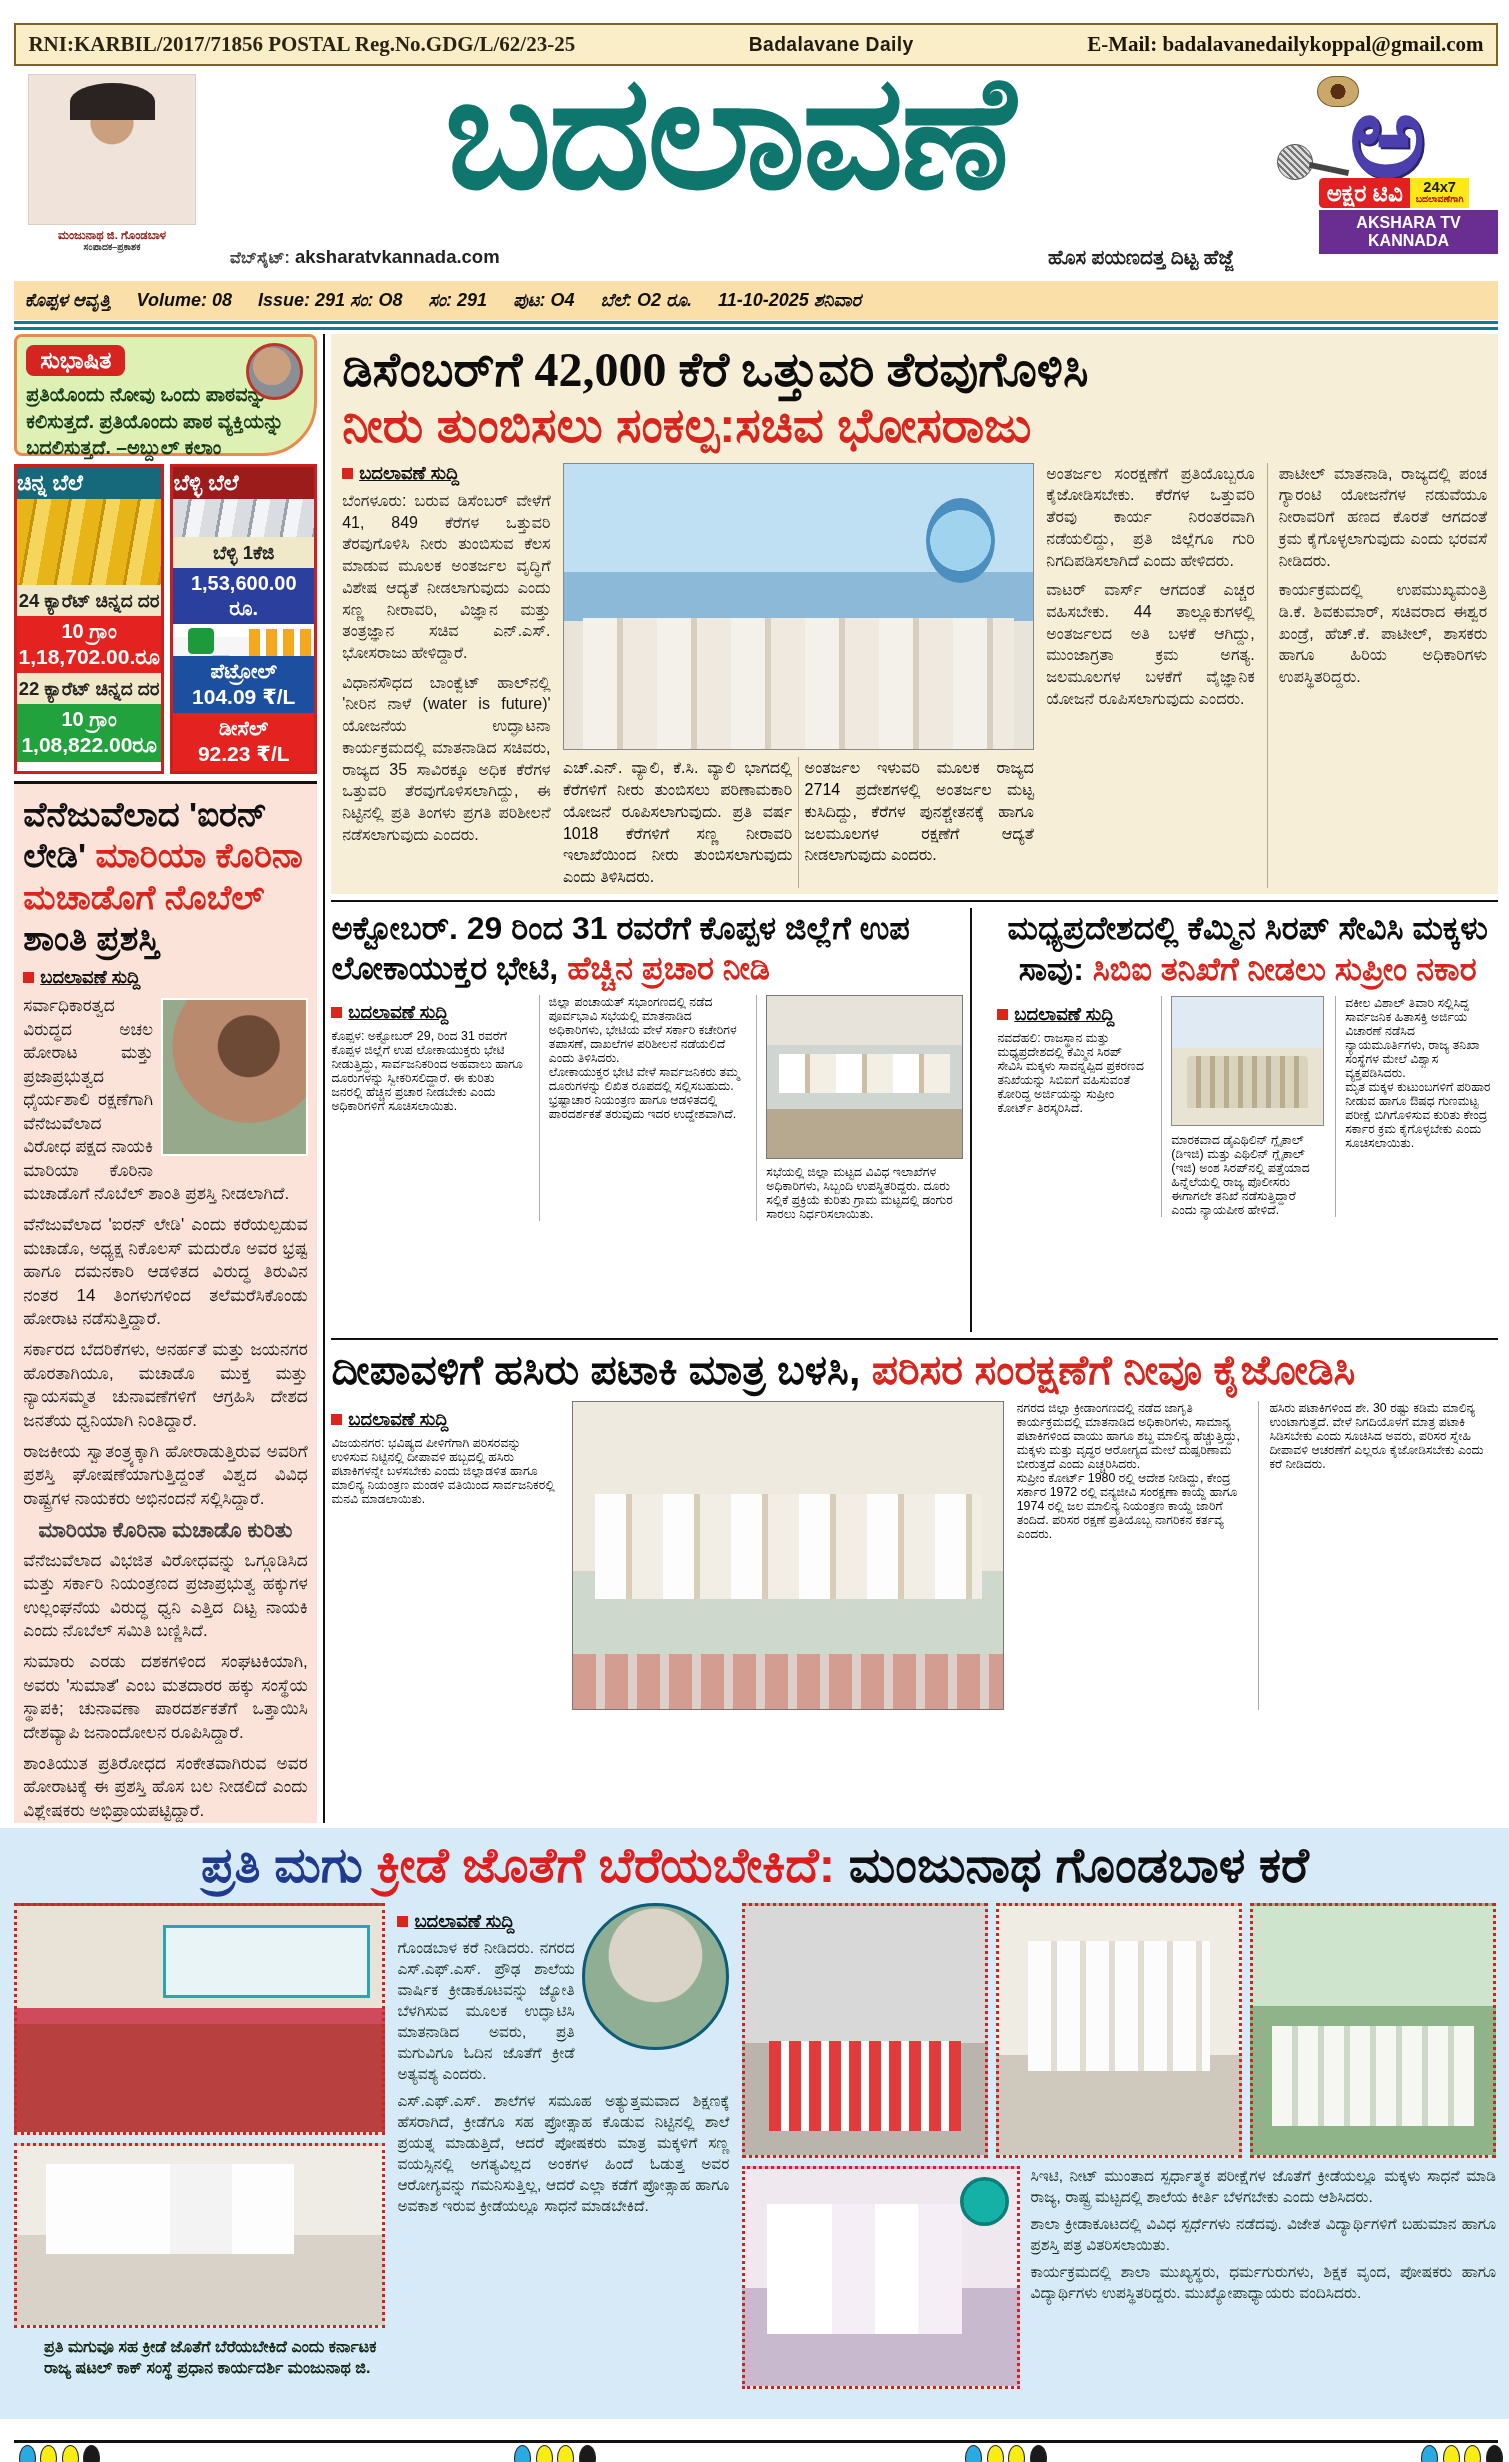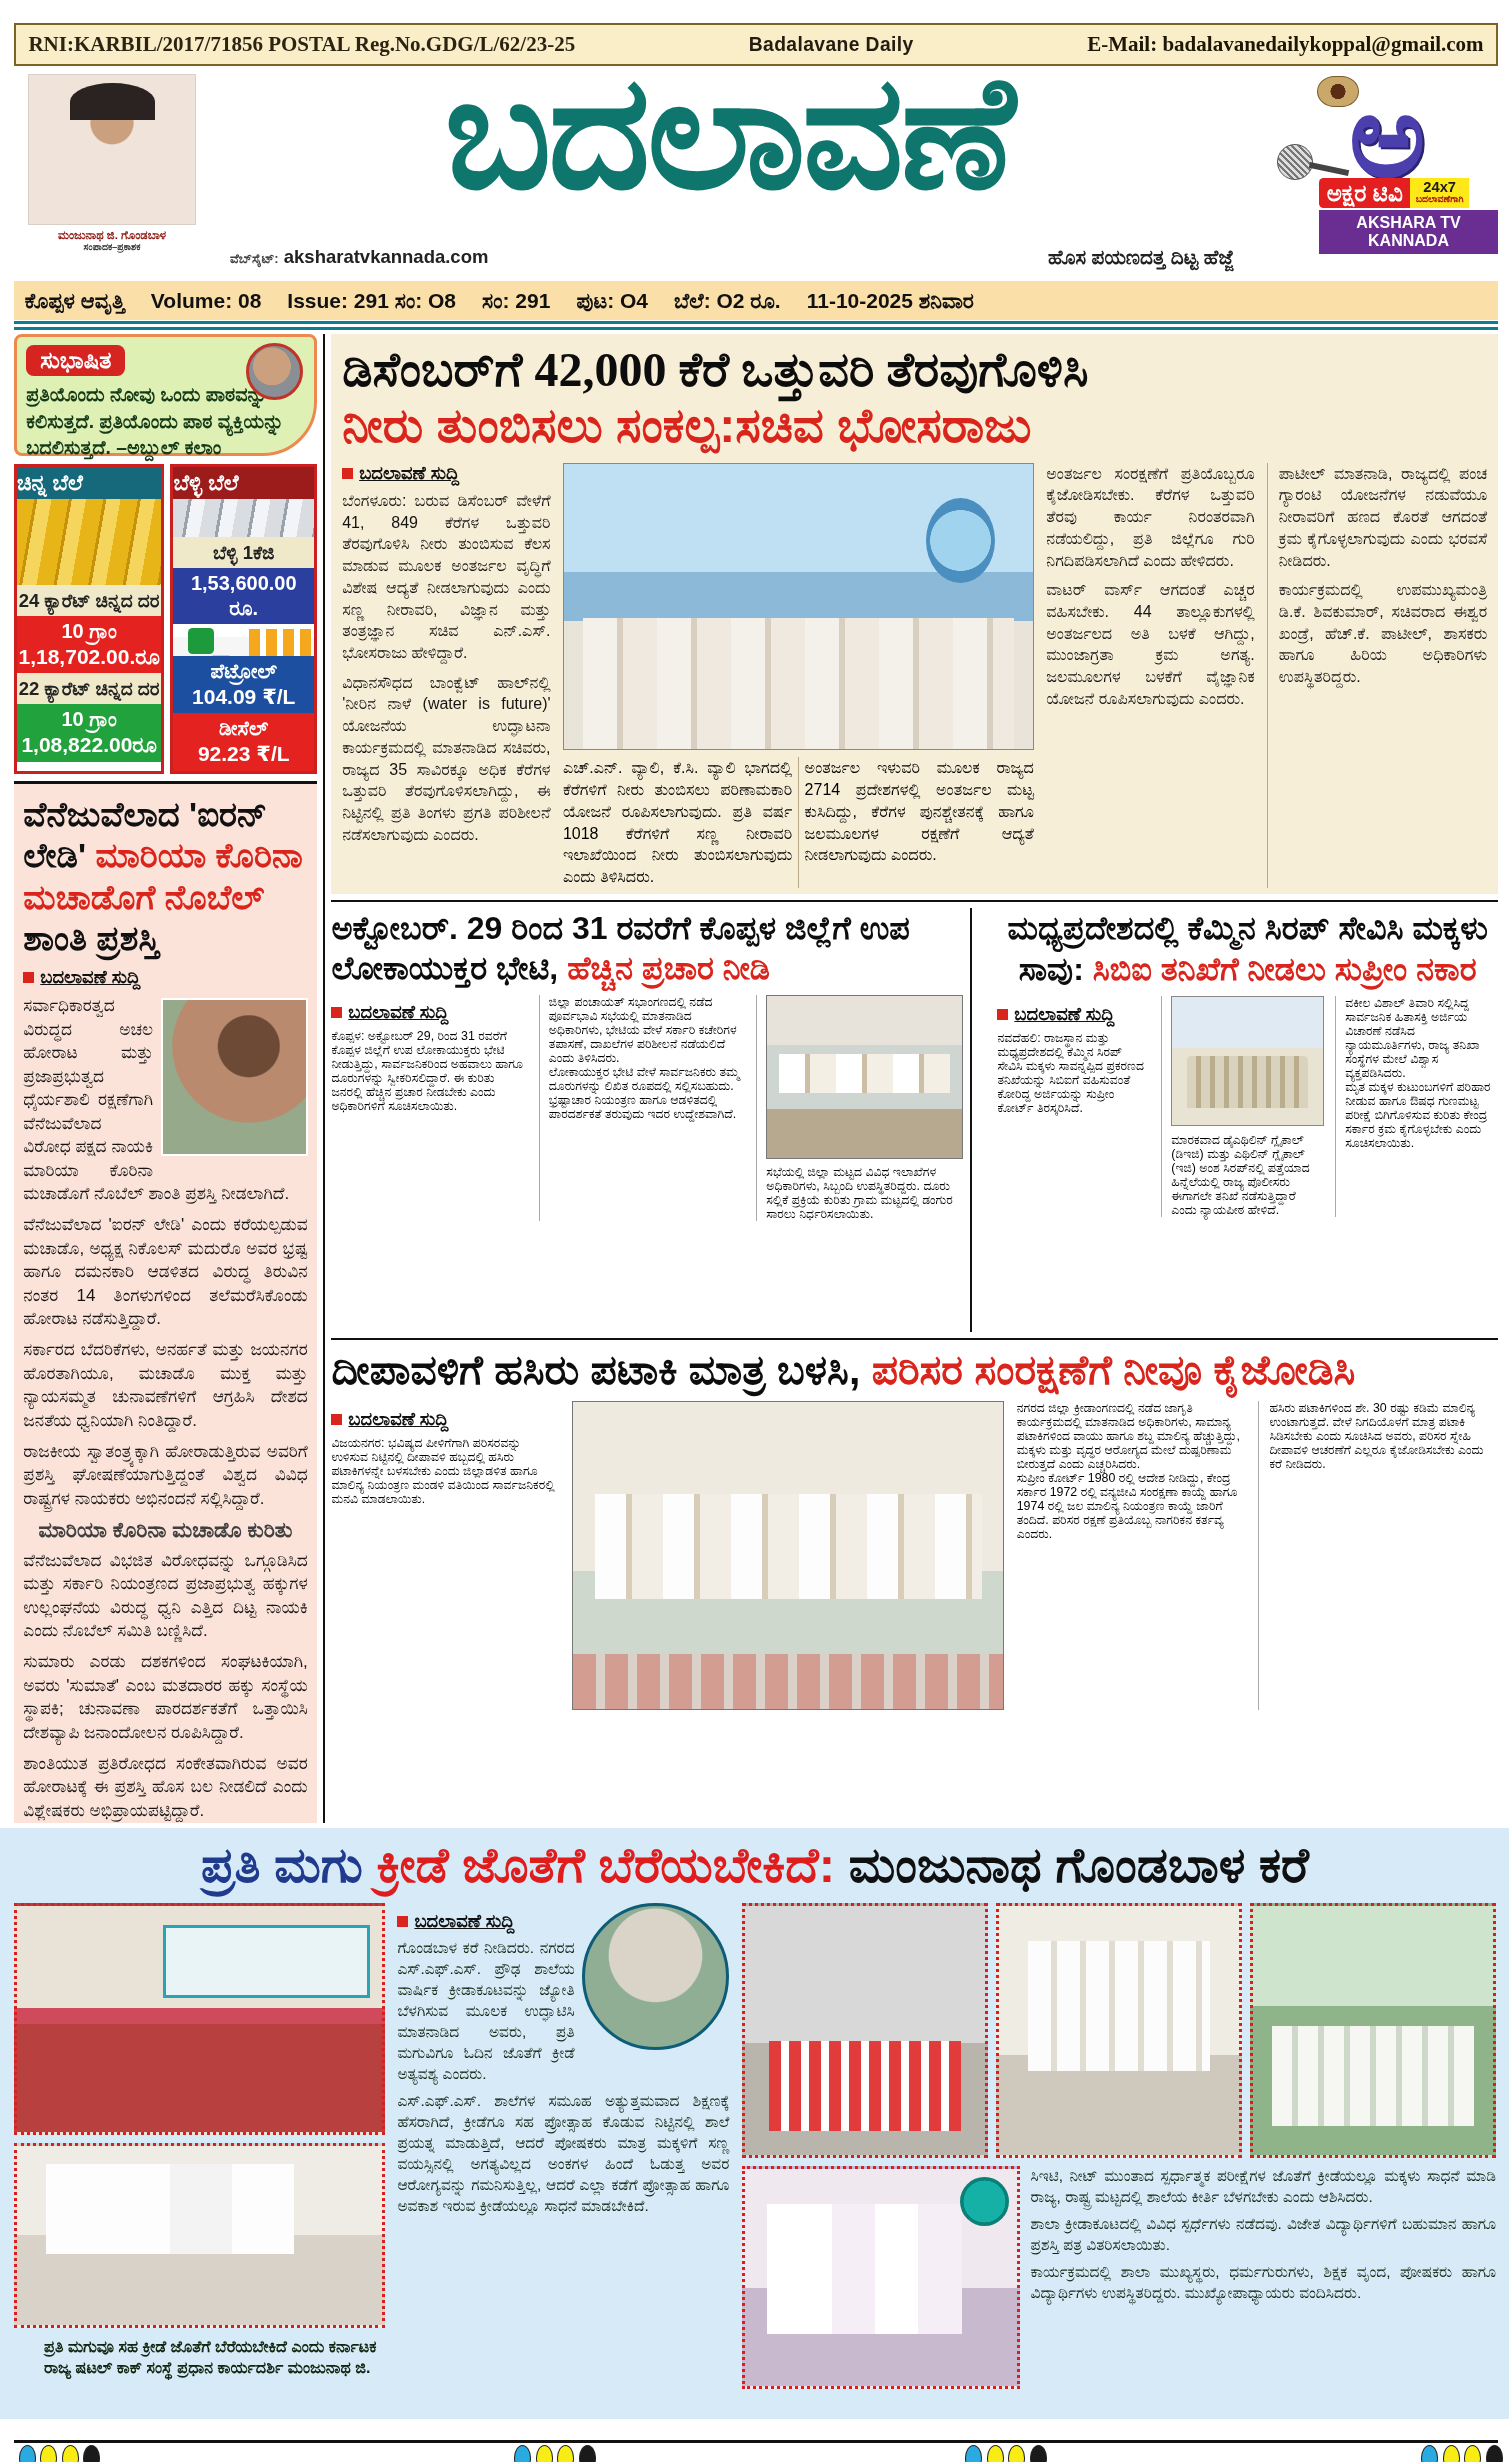--- a/index.html
+++ b/index.html
@@ -21,41 +21,41 @@
       radial-gradient(circle at 50% 32%, #caa07e 0 16%, #f0e3da 17% 100%);
       border:0.8px solid #d8cfc6; }
   .editor-photo .hair{ position:relative; top:7.7px; margin:0 auto; width:85px; height:37px; background:#2a2321; border-radius:50% 50% 0 0; }
   .editor-name { margin-top:3.1px; font-size:11.6px; font-weight:bold; color:#8d1a12; }
   .editor-role { font-size:9.3px; font-weight:bold; color:#333; }
   .mast-title { position:absolute; left:201px; top:-21.6px; width:1027px; text-align:center;
       font-family:"Liberation Serif","DejaVu Serif",serif;
       font-size:158px; font-weight:bold; color:#0f766e; line-height:1.08; letter-spacing:-3.1px; }
   .mast-sub { position:absolute; top:175px; left:216px; width:1004px; display:flex; justify-content:space-between; }
   .mast-web { font-size:18.5px; font-weight:bold; color:#222; }
-  .mast-web .lbl{ font-size:13px; color:#444; }
+  .mast-web .lbl{ font-size:16px; color:#444; }
   .mast-tag { font-size:20px; font-weight:bold; color:#222; }
   .tvlogo { position:absolute; right:0; top:0; width:232px; height:185px; }
   .tv-art { position:absolute; left:4.6px; top:4.6px; width:93px; height:116px; }
   .eye { position:absolute; right:4.6px; top:0; width:42px; height:31px; border-radius:50% / 60%;
       background:radial-gradient(circle,#5a2c14 0 30%,#c9a869 31% 100%); border:1.5px solid #7a5a2a;}
   .mic { position:absolute; left:6.2px; top:68px; width:36px; height:36px; border-radius:50%;
       background:repeating-linear-gradient(45deg,#777 0 2.3px,#ddd 2.3px 4.6px); border:1.5px solid #555; }
   .mic:after{ content:""; position:absolute; left:31px; top:21.6px; width:40px; height:6.2px; background:#444; transform:rotate(12deg);}
   .tv-a { position:absolute; left:83px; top:7.7px; font-size:116px; font-weight:bold; color:#4b3fae;
       font-family:"Liberation Serif","DejaVu Serif",serif; line-height:1; text-shadow:2.3px 2.3px 0 #2c246e; }
   .tv-box { position:absolute; right:0; top:107px; width:179px; }
   .tv-row1 { display:flex; }
   .tv-red { background:#e41f1f; color:#fff; font-weight:bold; font-size:23px; padding:1.5px 7.7px; border-radius:4.6px 0 0 4.6px; }
   .tv-yel { background:#ffe817; color:#1c1c1c; font-weight:bold; font-size:14.7px; padding:1.5px 5.4px; line-height:1.05; text-align:center;}
   .tv-yel .small{ display:block; font-size:9.3px; color:#a31111; }
   .tv-purple { margin-top:2.3px; background:#6a2d91; color:#fff; font-weight:bold; font-size:16px; text-align:center; padding:3.9px 1.5px; }
 
   
   .issuebar { position:absolute; top:281px; left:14px; width:1484px; height:39px; background:#fbdfa9;
-      display:flex; align-items:center; gap:26px; padding:0 10.8px; font-size:21px; color:#111; }
+      display:flex; align-items:center; gap:26px; padding:0 10.8px; font-size:18px; color:#111;font-style:italic; }
   .issuebar b { font-weight:bold; }
   .issuebar .kn { font-weight:bold; }
   .teal-rule { position:absolute; top:321px; left:14px; width:1484px; height:9.3px;
       border-top:3.9px solid #0e7d90; border-bottom:3.1px solid #0e7d90; }
 
   
   .mainrow { position:absolute; top:334px; left:14px; width:1484px; height:1489px; display:flex; gap:6.2px; }
   .sidebar { width:303px; flex:none; display:flex; flex-direction:column; gap:7.7px; }
   .mainarea { flex:1; border-left:2.3px solid #111; padding-left:6.2px; display:flex; flex-direction:column; }
 

